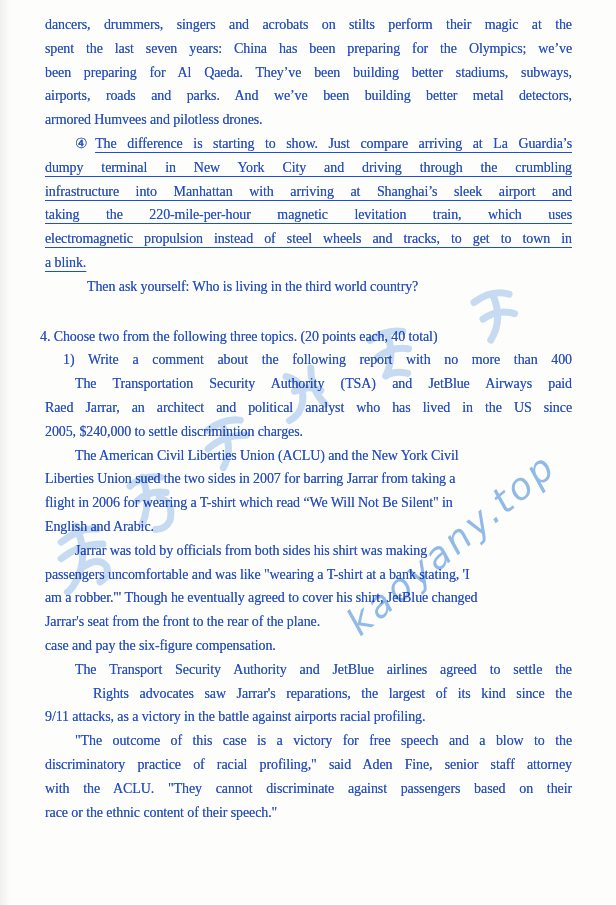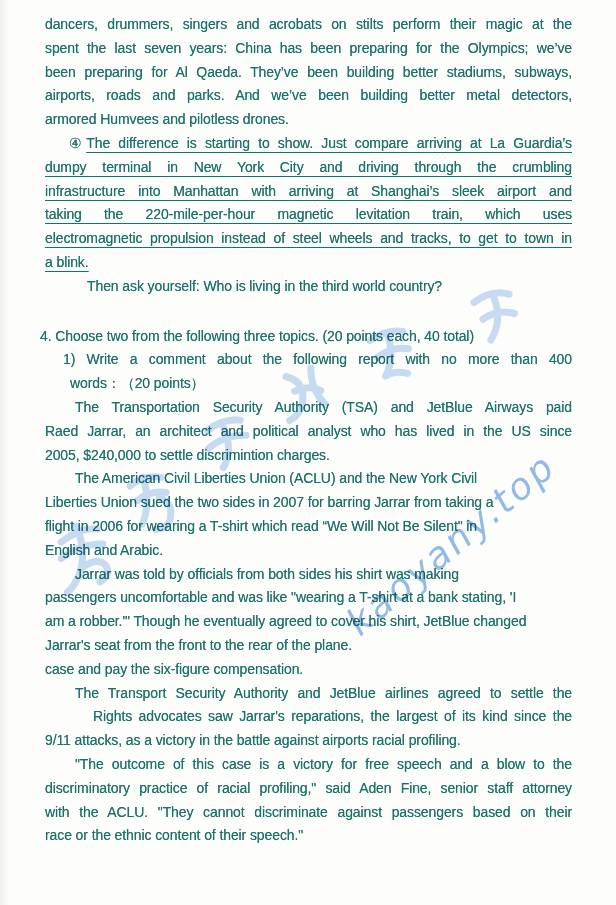--- a/index.html
+++ b/index.html
@@ -17,24 +17,24 @@
   .page::before {
     content: "";
     position: absolute; left: 0; top: 0; bottom: 0; width: 10px;
     background: linear-gradient(90deg, rgba(0,0,0,0.055), rgba(0,0,0,0));
     z-index: 3;
   }
   .doc {
     position: absolute;
     left: 45px; top: 13px;
     width: 527px;
-    font-family: Liberation Sans, sans-serif;
+    font-family: Liberation Serif, serif;
     font-size: 14px;
     line-height: 23.8px;
-    color: #0f766e;
+    color: #1d4ed8;
     text-shadow: 0 0 0.35px rgba(20,20,20,0.55);
     letter-spacing: -0.1px;
     z-index: 1;
   }
   .para { margin: 0; }
   .ln { min-height: 23.8px; }
   .jst {
     text-align: justify;
     text-align-last: justify;
     word-spacing: -0.5px;
@@ -73,36 +73,35 @@
 
   <div class="doc">
       <div class="para">
         <div class="ln jst"><span class="">dancers, drummers, singers and acrobats on stilts perform their magic at the</span></div>
         <div class="ln jst"><span class="">spent the last seven years: China has been preparing for the Olympics; we’ve</span></div>
         <div class="ln jst"><span class="">been preparing for Al Qaeda. They’ve been building better stadiums, subways,</span></div>
         <div class="ln jst"><span class="">airports, roads and parks. And we’ve been building better metal detectors,</span></div>
         <div class="ln"><span class="">armored Humvees and pilotless drones.</span></div>
       </div>
       <div class="para">
-        <div class="ln jst" style="margin-left: 24px;"><span>④</span><span class="u-main">The difference is starting to show. Just compare arriving at La Guardia’s</span></div>
+        <div class="ln jst" style="margin-left: 30px;"><span>④</span><span class="u-main">The difference is starting to show. Just compare arriving at La Guardia’s</span></div>
         <div class="ln jst"><span class="u-main">dumpy terminal in New York City and driving through the crumbling</span></div>
         <div class="ln jst"><span class="u-main">infrastructure into Manhattan with arriving at Shanghai’s sleek airport and</span></div>
         <div class="ln jst"><span class="u-main">taking the 220-mile-per-hour magnetic levitation train, which uses</span></div>
         <div class="ln jst"><span class="u-main">electromagnetic propulsion instead of steel wheels and tracks, to get to town in</span></div>
         <div class="ln"><span class="u-main">a blink.</span></div>
       </div>
       <div class="para">
         <div class="ln" style="margin-left: 42px;"><span class="">Then ask yourself: Who is living in the third world country?</span></div>
       </div>
       <div class="para" style="margin-top: 26px;">
         <div class="ln" style="margin-left: -5px; margin-top: 24px;"><span class="">4. Choose two from the following three topics. (20 points each, 40 total)</span></div>
       </div>
       <div class="para">
         <div class="ln jst" style="margin-left: 18px;"><span class="">1) Write a comment about the following report with no more than 400</span></div>
-        <div class="ln" style="margin-left: 25px;"><span class="">words：（20 points）</span></div>
       </div>
       <div class="para">
         <div class="ln jst" style="margin-left: 30px;"><span class="">The Transportation Security Authority (TSA) and JetBlue Airways paid</span></div>
         <div class="ln jst"><span class="">Raed Jarrar, an architect and political analyst who has lived in the US since</span></div>
         <div class="ln"><span class="">2005, $240,000 to settle discrimintion charges.</span></div>
       </div>
       <div class="para">
         <div class="ln" style="margin-left: 30px;"><span class="">The American Civil Liberties Union (ACLU) and the New York Civil</span></div>
         <div class="ln"><span class="">Liberties Union sued the two sides in 2007 for barring Jarrar from taking a</span></div>
         <div class="ln"><span class="">flight in 2006 for wearing a T-shirt which read “We Will Not Be Silent" in</span></div>

